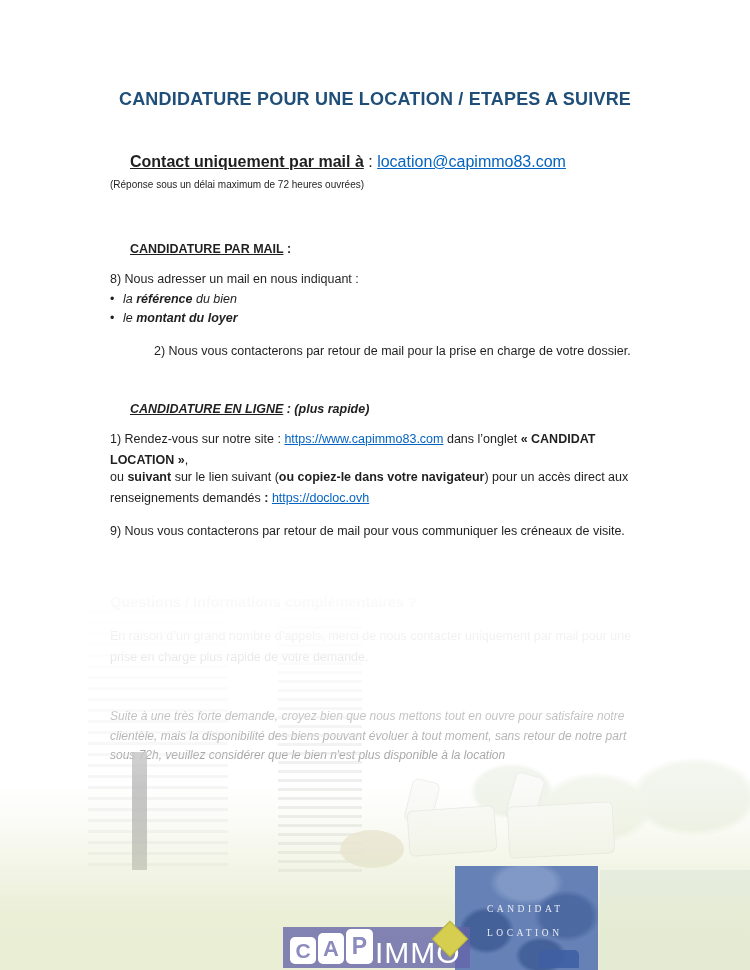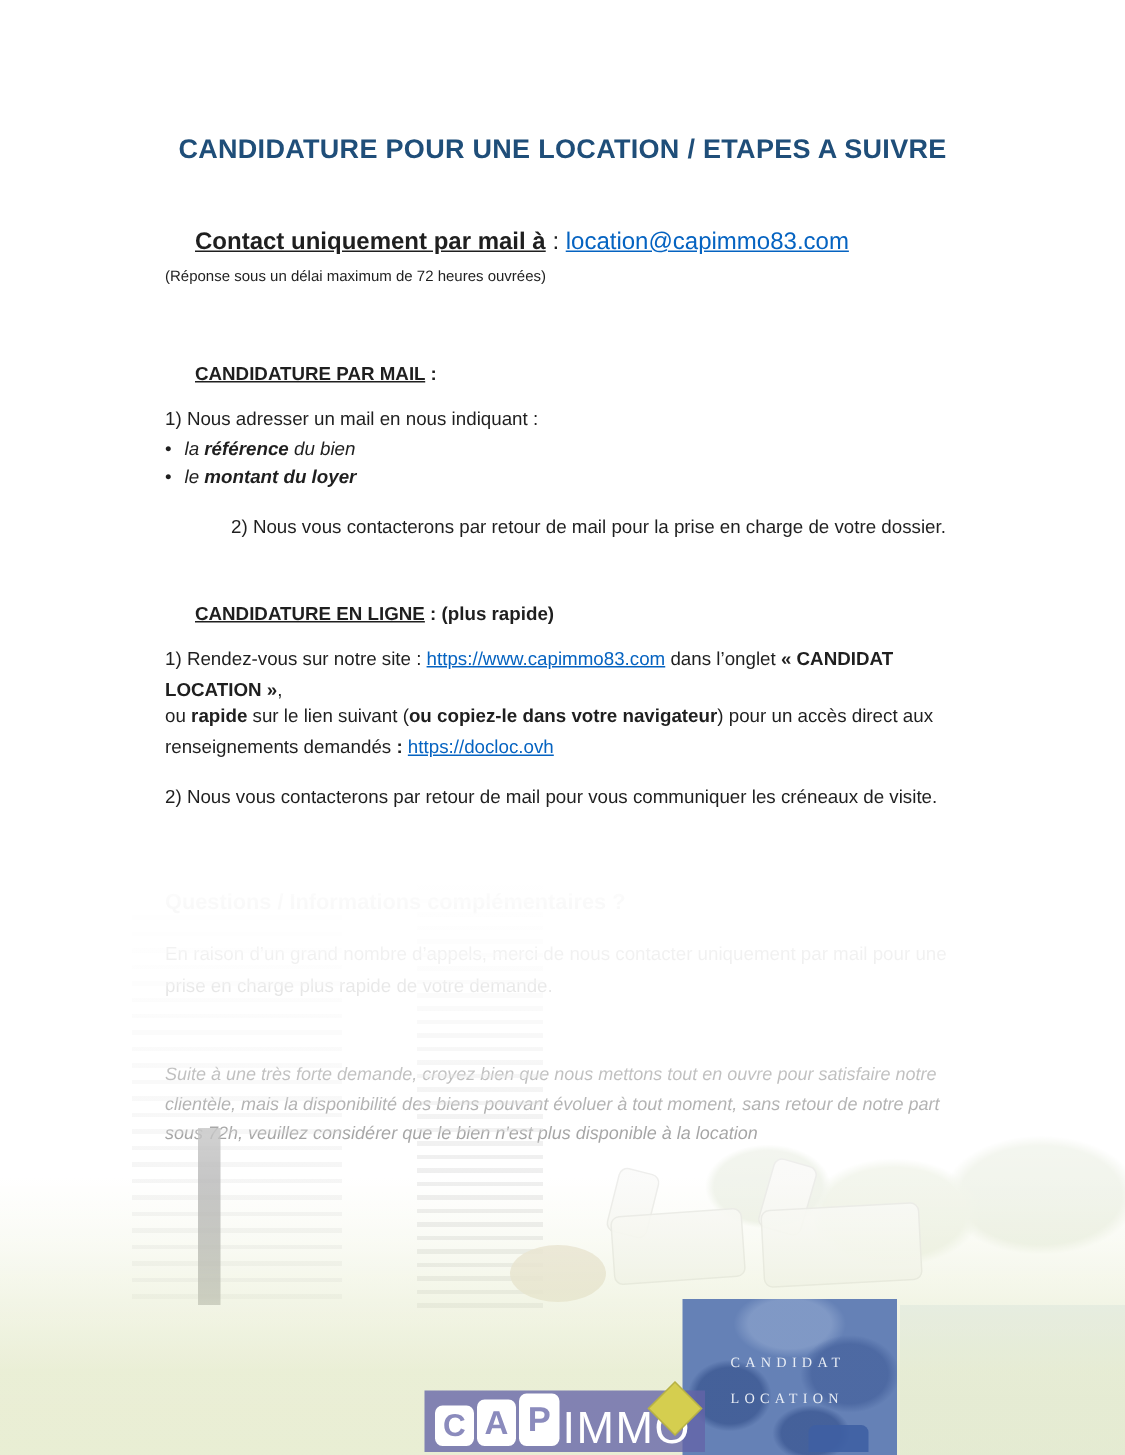--- a/index.html
+++ b/index.html
@@ -14,21 +14,21 @@
   .b{font-weight:bold;} .i{font-style:italic;} .u{text-decoration:underline;margin-left:20px;}
   .link{color:var(--link);text-decoration:underline;cursor:pointer;text-align:right;}
 
   .title{left:0;right:0;top:89px;text-align:center;font-size:18px;font-weight:bold;
          color:var(--title);letter-spacing:.2px;}
   .contact{left:110px;top:153px;font-size:16px;}
   .note{left:110px;top:179px;font-size:10px;}
   .body-block{left:110px;width:540px;font-size:12.5px;line-height:20.5px;}
   .sec-head{font-size:12.5px;line-height:16px;}
   .h-mail{top:241px;} .p-step1{top:269px;} .p-b1{top:289px;} .p-b2{top:308px;} .p-step2{top:341px;margin-left:44px;}
-  .h-online{top:401px;} .p-on1{top:429px;} .p-on2{top:467px;} .p-on3{top:521px;}
+  .h-online{top:401px;font-style:italic;} .p-on1{top:429px;} .p-on2{top:467px;} .p-on3{top:521px;}
   .q-head{left:110px;top:594px;font-size:14.5px;font-weight:bold;}
   .q-body{top:626px;}
   .disclaimer{top:707px;font-size:12px;line-height:19.5px;font-style:italic;}
   .bullet{display:inline-block;width:13px;}
 
   
   .photo{left:0;right:0;top:580px;bottom:0;overflow:hidden;}
   .ph{position:absolute;}
   .hedge{left:470px;right:0;top:165px;height:115px;opacity:.55;border-radius:8px;
     background:
@@ -86,39 +86,39 @@
   <div class="abs title">CANDIDATURE POUR UNE LOCATION / ETAPES A SUIVRE</div>
 
   <div class="abs contact">
     <span class="b u">Contact uniquement par mail à</span><span> : </span><a class="link">location@capimmo83.com</a>
   </div>
   <div class="abs note">(Réponse sous un délai maximum de 72 heures ouvrées)</div>
 
   <div class="abs body-block sec-head h-mail">
     <span class="b u">CANDIDATURE PAR MAIL</span><span class="b"> :</span>
   </div>
-  <div class="abs body-block p-step1">1) Nous adresser un mail en nous indiquant :</div>
+  <div class="abs body-block p-step1">8) Nous adresser un mail en nous indiquant :</div>
   <div class="abs body-block p-b1">
     <span class="bullet">•</span><span class="i">la </span><span class="b i">référence</span><span class="i"> du bien</span>
   </div>
   <div class="abs body-block p-b2">
     <span class="bullet">•</span><span class="i">le </span><span class="b i">montant du loyer</span>
   </div>
   <div class="abs body-block p-step2">2) Nous vous contacterons par retour de mail pour la prise en charge de votre dossier.</div>
 
   <div class="abs body-block sec-head h-online">
     <span class="b u">CANDIDATURE EN LIGNE</span><span class="b"> : </span><span class="b">(plus rapide)</span>
   </div>
   <div class="abs body-block p-on1">
     <span>1) Rendez-vous sur notre site : </span><a class="link">https://www.capimmo83.com</a><span> dans l’onglet </span><span class="b">« CANDIDAT LOCATION »</span><span>,</span>
   </div>
   <div class="abs body-block p-on2">
-    <span>ou </span><span class="b">rapide</span><span> sur le lien suivant (</span><span class="b">ou copiez-le dans votre navigateur</span><span>) pour un accès direct aux renseignements demandés </span><span class="b">: </span><a class="link">https://docloc.ovh</a>
+    <span>ou </span><span class="b">suivant</span><span> sur le lien suivant (</span><span class="b">ou copiez-le dans votre navigateur</span><span>) pour un accès direct aux renseignements demandés </span><span class="b">: </span><a class="link">https://docloc.ovh</a>
   </div>
-  <div class="abs body-block p-on3">2) Nous vous contacterons par retour de mail pour vous communiquer les créneaux de visite.</div>
+  <div class="abs body-block p-on3">9) Nous vous contacterons par retour de mail pour vous communiquer les créneaux de visite.</div>
 
   <div class="abs q-head">Questions / Informations complémentaires ?</div>
   <div class="abs body-block q-body">En raison d’un grand nombre d’appels, merci de nous contacter uniquement par mail pour une prise en charge plus rapide de votre demande.</div>
 
   <div class="abs body-block disclaimer">Suite à une très forte demande, croyez bien que nous mettons tout en ouvre pour satisfaire notre clientèle, mais la disponibilité des biens pouvant évoluer à tout moment, sans retour de notre part sous 72h, veuillez considérer que le bien n'est plus disponible à la location</div>
 
   <div class="abs photo">
     <div class="ph slatsA"></div>
     <div class="ph slatsB"></div>
     <div class="ph hedge"></div>

